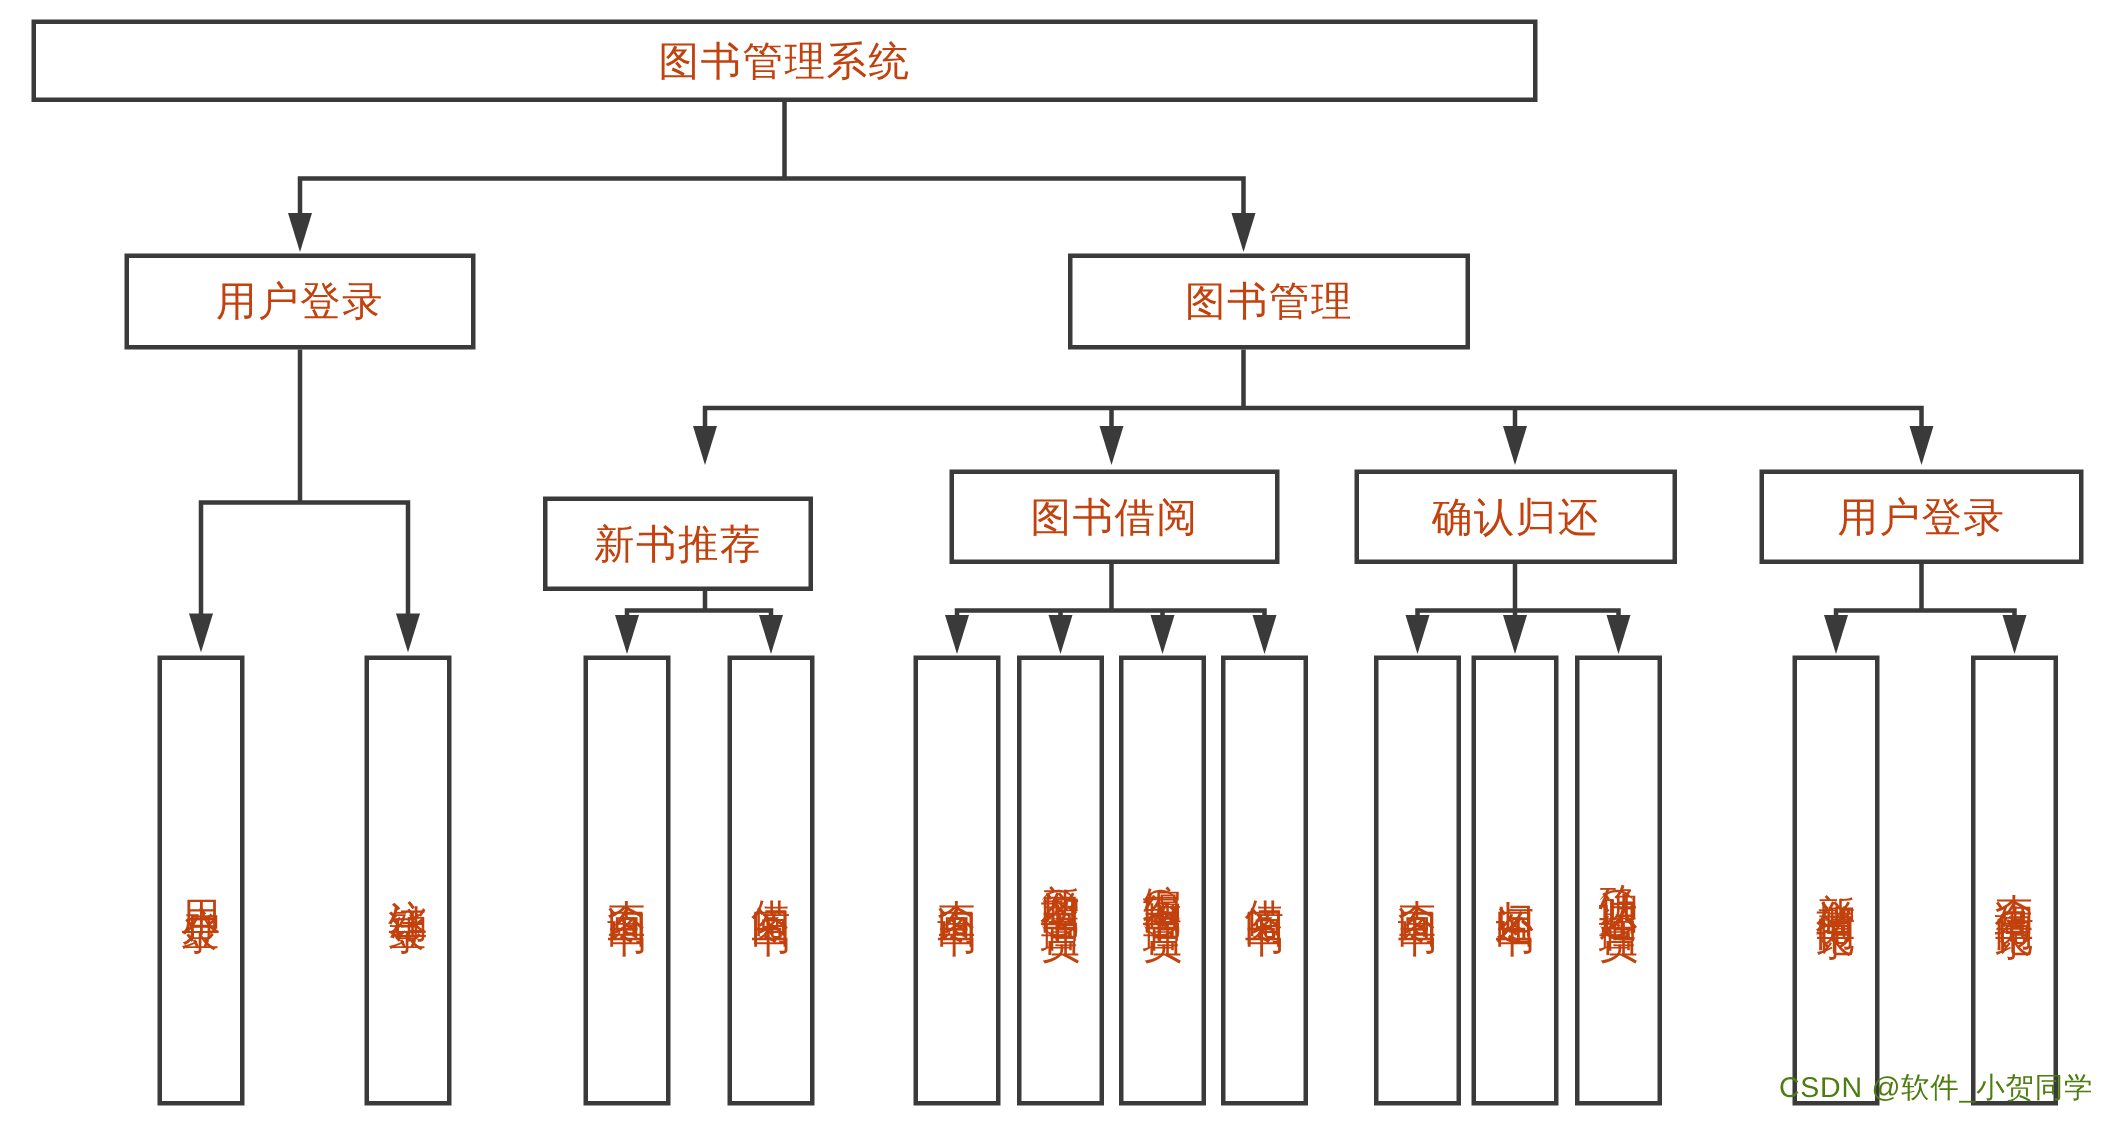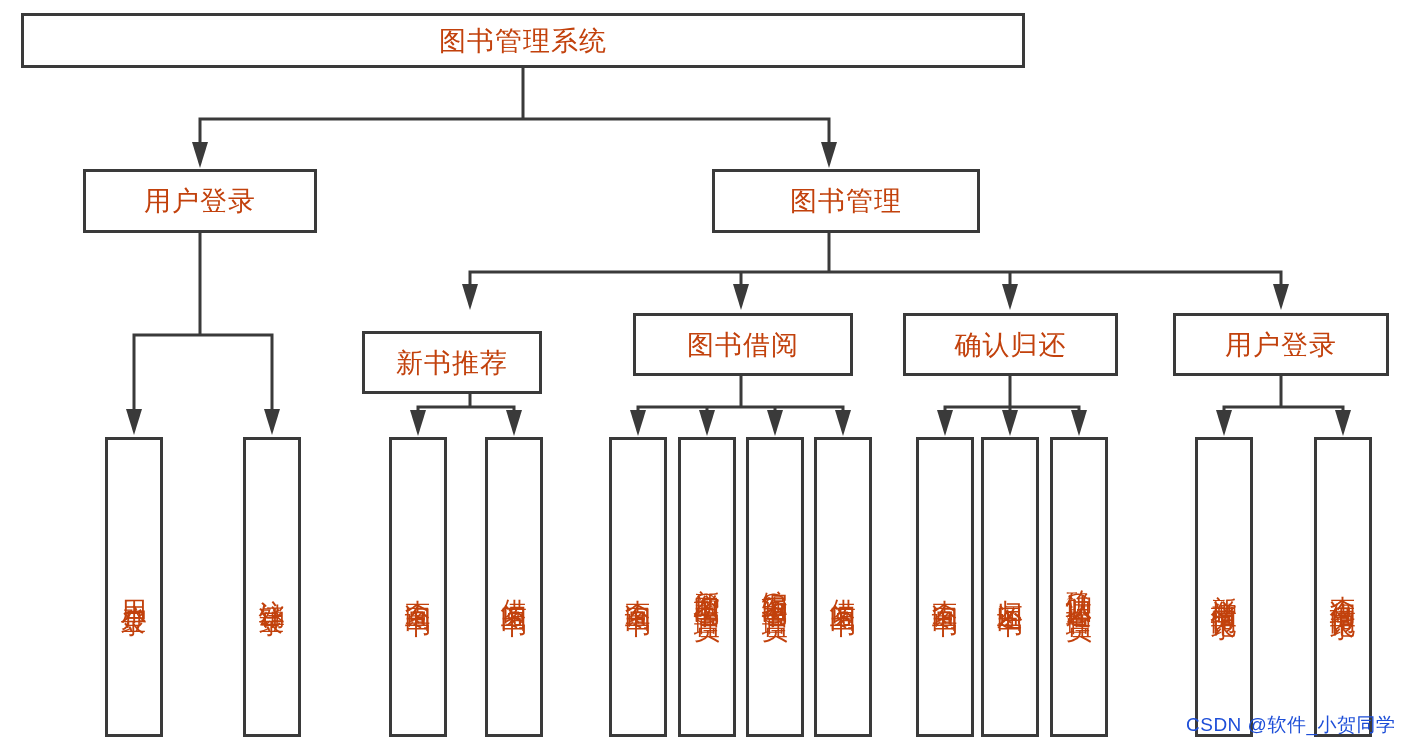--- a/index.html
+++ b/index.html
@@ -34,21 +34,21 @@
     line-height:1.1;
     letter-spacing:4px;
   }
   .watermark{
     position:absolute;
     z-index:3;
     left:1186px;
     top:712px;
     font-size:19px;
     letter-spacing:0.5px;
-    color:#1d4ed8;
+    color:#4d7c0f;
     white-space:nowrap;
   }
 </style>
 </head>
 <body>
 
 <div id="canvas">
 
   <svg class="connectors" width="1405" height="747" viewBox="0 0 1405 747">
     <g stroke="#3a3a3a" stroke-width="3" fill="none" stroke-linecap="square">

